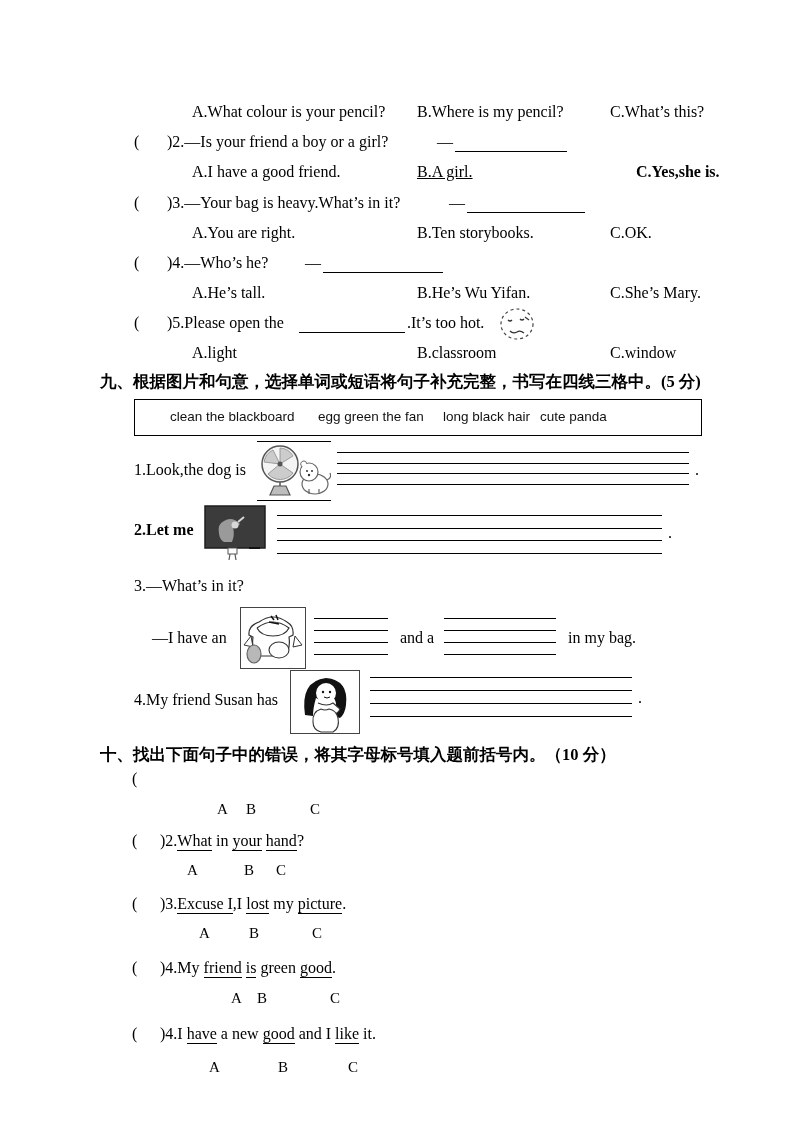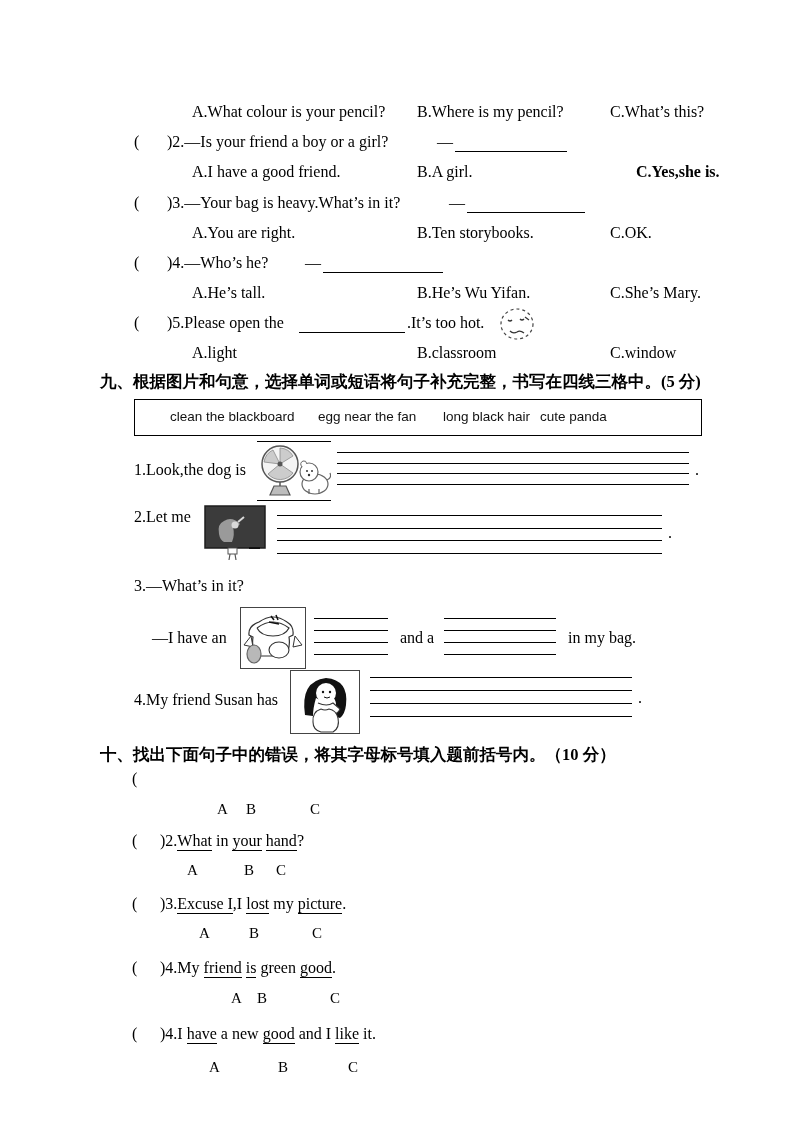--- a/index.html
+++ b/index.html
@@ -25,21 +25,21 @@
 
   <div class="t" style="left:180px;top:103px;">A.What colour is your pencil?</div>
   <div class="t" style="left:405px;top:103px;">B.Where is my pencil?</div>
   <div class="t" style="left:598px;top:103px;">C.What’s this?</div>
 
   <div class="t" style="left:122px;top:133px;">(</div>
   <div class="t" style="left:155px;top:133px;">)2.—Is your friend a boy or a girl?</div>
   <div class="t" style="left:425px;top:133px;">—</div>
   <div class="blank" style="left:443px;top:133px;width:112px;"></div>
   <div class="t" style="left:180px;top:163px;">A.I have a good friend.</div>
-  <div class="t" style="left:405px;top:163px;">B.A girl.</div>
+  <div class="t" style="left:405px;top:163px;text-decoration:underline;">B.A girl.</div>
   <div class="t" style="left:624px;top:163px;font-weight:bold;">C.Yes,she is.</div>
 
   <div class="t" style="left:122px;top:194px;">(</div>
   <div class="t" style="left:155px;top:194px;">)3.—Your bag is heavy.What’s in it?</div>
   <div class="t" style="left:437px;top:194px;">—</div>
   <div class="blank" style="left:455px;top:194px;width:118px;"></div>
   <div class="t" style="left:180px;top:224px;">A.You are right.</div>
   <div class="t" style="left:405px;top:224px;">B.Ten storybooks.</div>
   <div class="t" style="left:598px;top:224px;">C.OK.</div>
 
@@ -65,21 +65,21 @@
     </svg>
   </div>
   <div class="t" style="left:180px;top:344px;">A.light</div>
   <div class="t" style="left:405px;top:344px;">B.classroom</div>
   <div class="t" style="left:598px;top:344px;">C.window</div>
 
   <div class="t bold" style="left:88px;top:371px;">九、根据图片和句意，选择单词或短语将句子补充完整，书写在四线三格中。(5 分)</div>
 
   <div class="wordbank">
     <span class="wb" style="left:35px;">clean the blackboard</span>
-    <span class="wb" style="left:183px;">egg near the fan</span>
+    <span class="wb" style="left:183px;">egg green the fan</span>
     <span class="wb" style="left:308px;">long black hair</span>
     <span class="wb" style="left:405px;">cute panda</span>
   </div>
 
   <div class="t" style="left:122px;top:461px;">1.Look,the dog is</div>
   <div class="imgbox tbline" style="left:245px;top:441px;width:74px;height:58px;">
     <svg width="74" height="55" viewBox="0 0 74 55">
       <circle cx="23" cy="22" r="18" fill="#f4f4f4" stroke="#555" stroke-width="1.5"></circle>
       <g fill="#cccccc" stroke="#8a8a8a" stroke-width="0.8">
         <path d="M23 22 L23 6 A16 16 0 0 1 36 14 Z"></path>
@@ -101,21 +101,21 @@
     </svg>
   </div>
   <div class="g4" style="left:325px;top:452px;width:352px;height:33px;">
       <i></i>
       <i></i>
       <i></i>
       <i></i>
     </div>
   <div class="t" style="left:683px;top:461px;">.</div>
 
-  <div class="t" style="left:122px;top:508px;">2.Let me</div>
+  <div class="t" style="left:122px;top:521px;font-weight:bold;">2.Let me</div>
   <div class="imgbox" style="left:192px;top:505px;width:62px;height:56px;">
     <svg width="62" height="56" viewBox="0 0 62 56">
       <rect x="1" y="1" width="60" height="42" fill="#3b3b3b" stroke="#1e1e1e" stroke-width="1.5"></rect>
       <path d="M20 16 q-7 3 -5 13 q1 6 5 8 l8 0 q3 -7 1 -15 q4 1 7 -3 q-8 -8 -16 -3" fill="#9a9a9a"></path>
       <circle cx="31" cy="20" r="3.5" fill="#d8d8d8"></circle>
       <line x1="34" y1="17" x2="40" y2="12" stroke="#d8d8d8" stroke-width="2"></line>
       <line x1="45" y1="43" x2="56" y2="43" stroke="#111" stroke-width="2"></line>
       <rect x="24" y="43" width="9" height="6" fill="#fff" stroke="#555" stroke-width="1"></rect>
       <line x1="26" y1="49" x2="25" y2="55" stroke="#555" stroke-width="1.2"></line>
       <line x1="31" y1="49" x2="32" y2="55" stroke="#555" stroke-width="1.2"></line>

